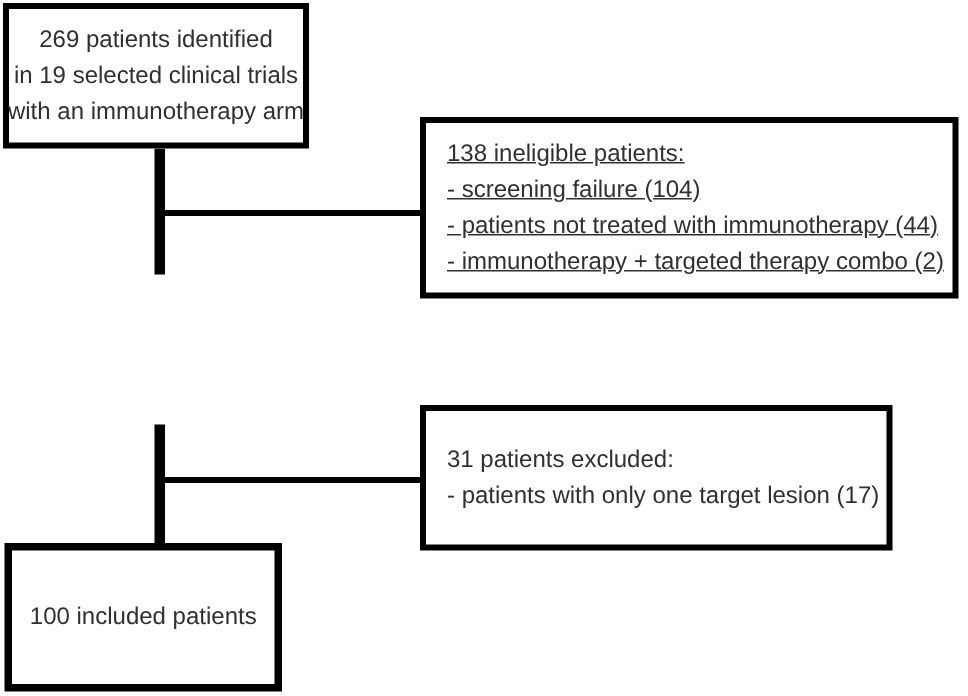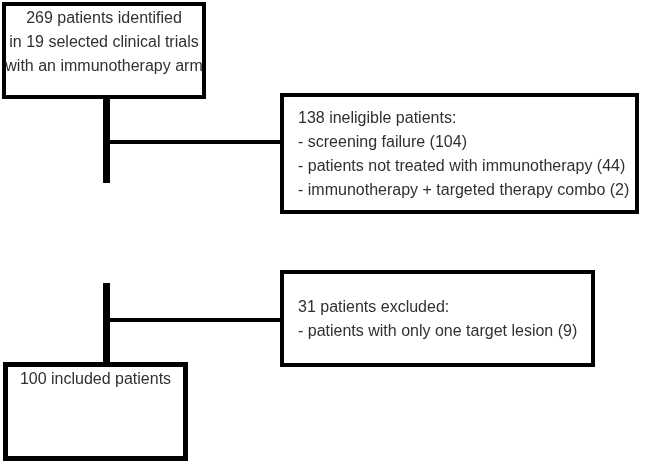--- a/index.html
+++ b/index.html
@@ -23,32 +23,33 @@
     position: absolute;
     border: 4px solid var(--border-color);
     background: var(--bg-color);
     font-size: 16px;
     line-height: 24px;
   }
   .box.center-text {
     display: flex;
     flex-direction: column;
     align-items: center;
+    justify-content: center;
     text-align: center;
   }
   .box.left-text {
     display: flex;
     flex-direction: column;
     justify-content: center;
     text-align: left;
     padding-left: 14px;
     padding-right: 6px;
   }
   #box-identified { left: 2px;   top: 2px;   width: 204px; height: 97px;  }
-  #box-ineligible { left: 280px; top: 93px;  width: 359px; height: 121px; }
+  #box-ineligible { left: 280px; top: 78px;  width: 359px; height: 121px; text-decoration: underline; }
   #box-eligible   { left: 2px;   top: 182px; width: 204px; height: 101px; }
   #box-excluded   { left: 280px; top: 270px; width: 315px; height: 97px;  }
   #box-included   { left: 3px;   top: 362px; width: 185px; height: 99px; border-width: 5px; }
   .connector { position: absolute; background: var(--connector-color); }
   #conn-v1 { left: 103px; top: 99px;  width: 7px;   height: 84px; }
   #conn-v2 { left: 103px; top: 283px; width: 7px;   height: 80px; }
   #conn-h1 { left: 110px; top: 140px; width: 170px; height: 4px;  }
   #conn-h2 { left: 110px; top: 318px; width: 170px; height: 4px;  }
   .line { white-space: nowrap; }
 </style>
@@ -71,20 +72,20 @@
   <div class="box left-text" id="box-ineligible">
     <div class="line">138 ineligible patients:</div>
     <div class="line">- screening failure (104)</div>
     <div class="line">- patients not treated with immunotherapy (44)</div>
     <div class="line">- immunotherapy + targeted therapy combo (2)</div>
   </div>
 
 
   <div class="box left-text" id="box-excluded">
     <div class="line">31 patients excluded:</div>
-    <div class="line">- patients with only one target lesion (9)</div>
+    <div class="line">- patients with only one target lesion (17)</div>
   </div>
 
   <div class="box center-text" id="box-included">
     <div class="line">100 included patients</div>
   </div>
 
 </div>
 
 </body></html>

